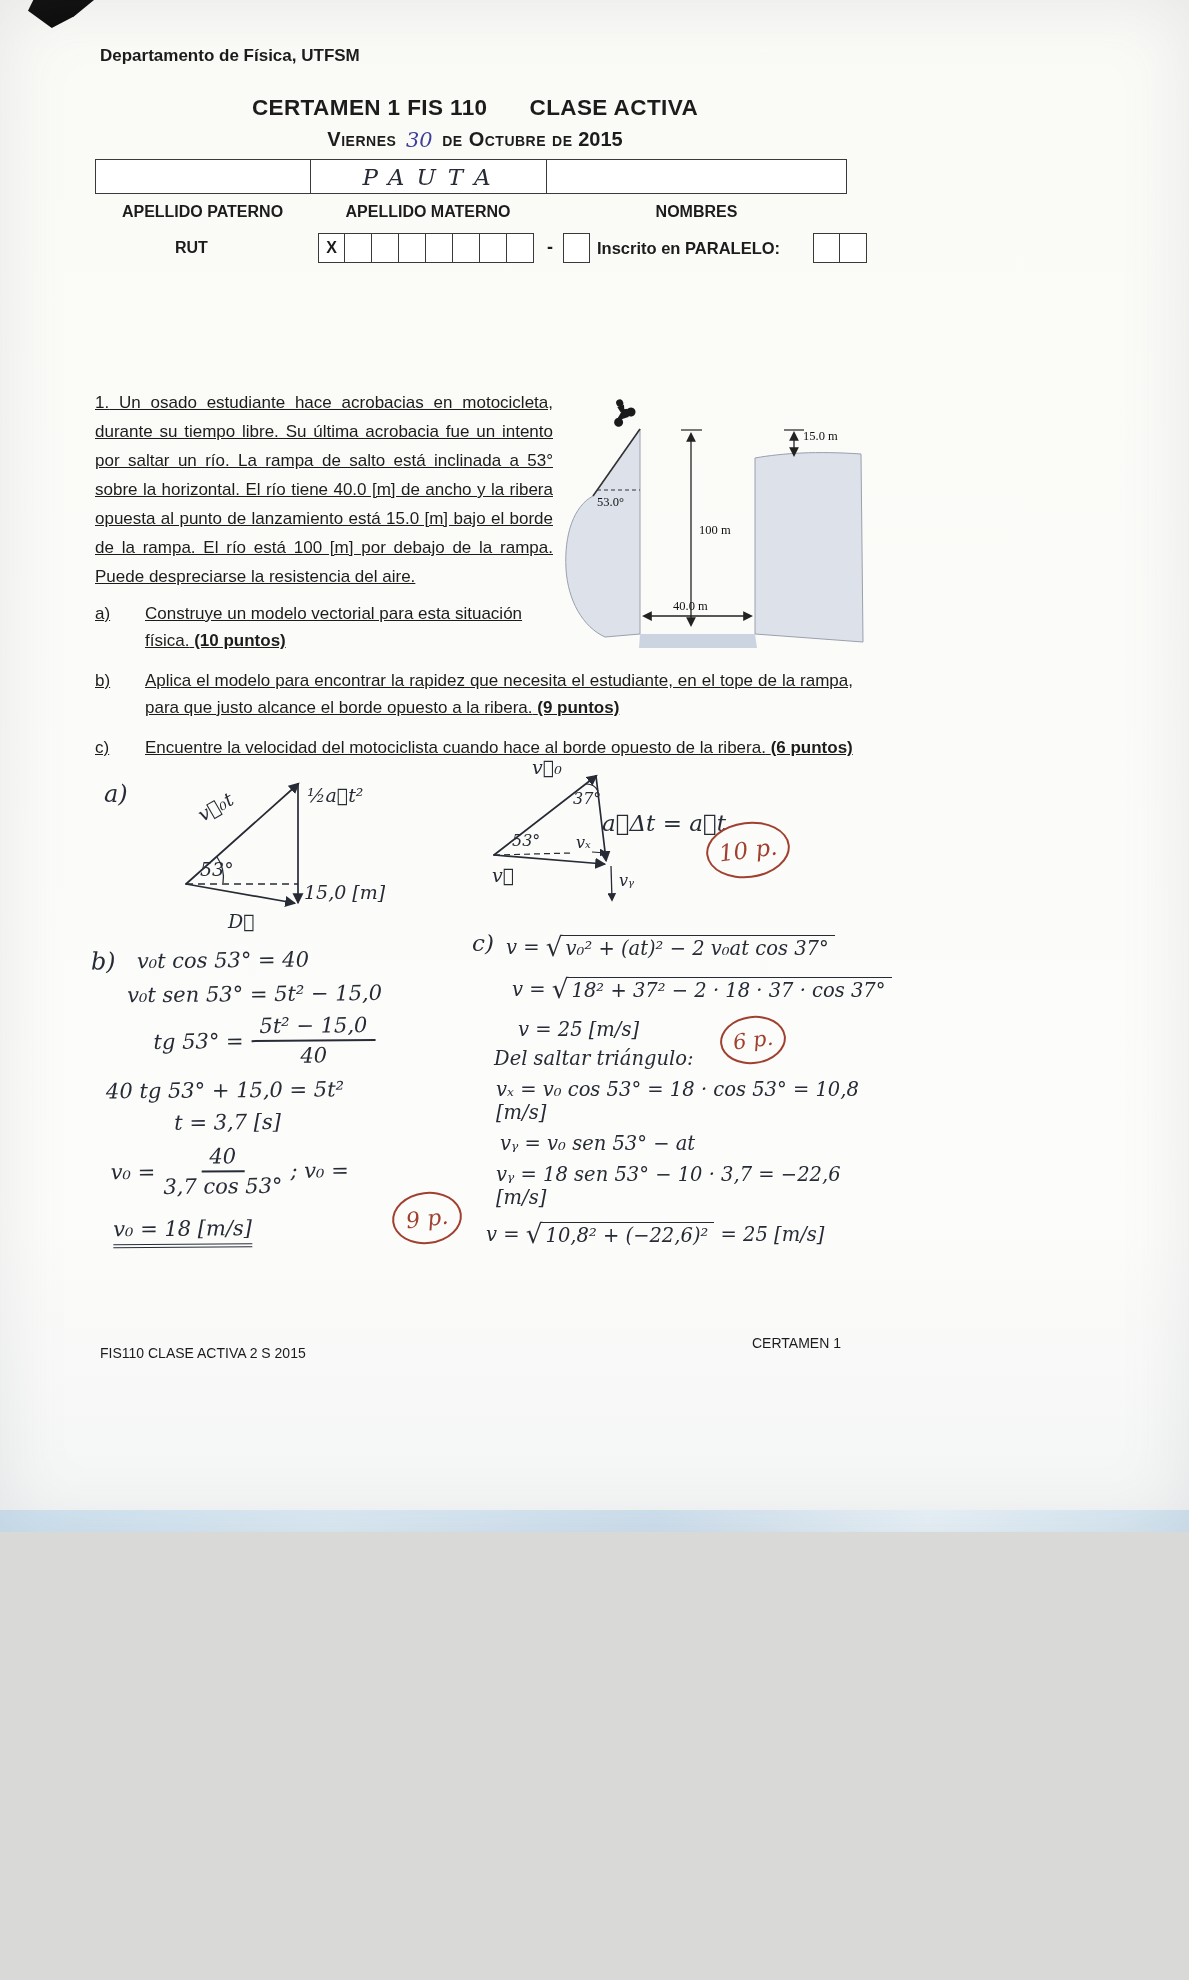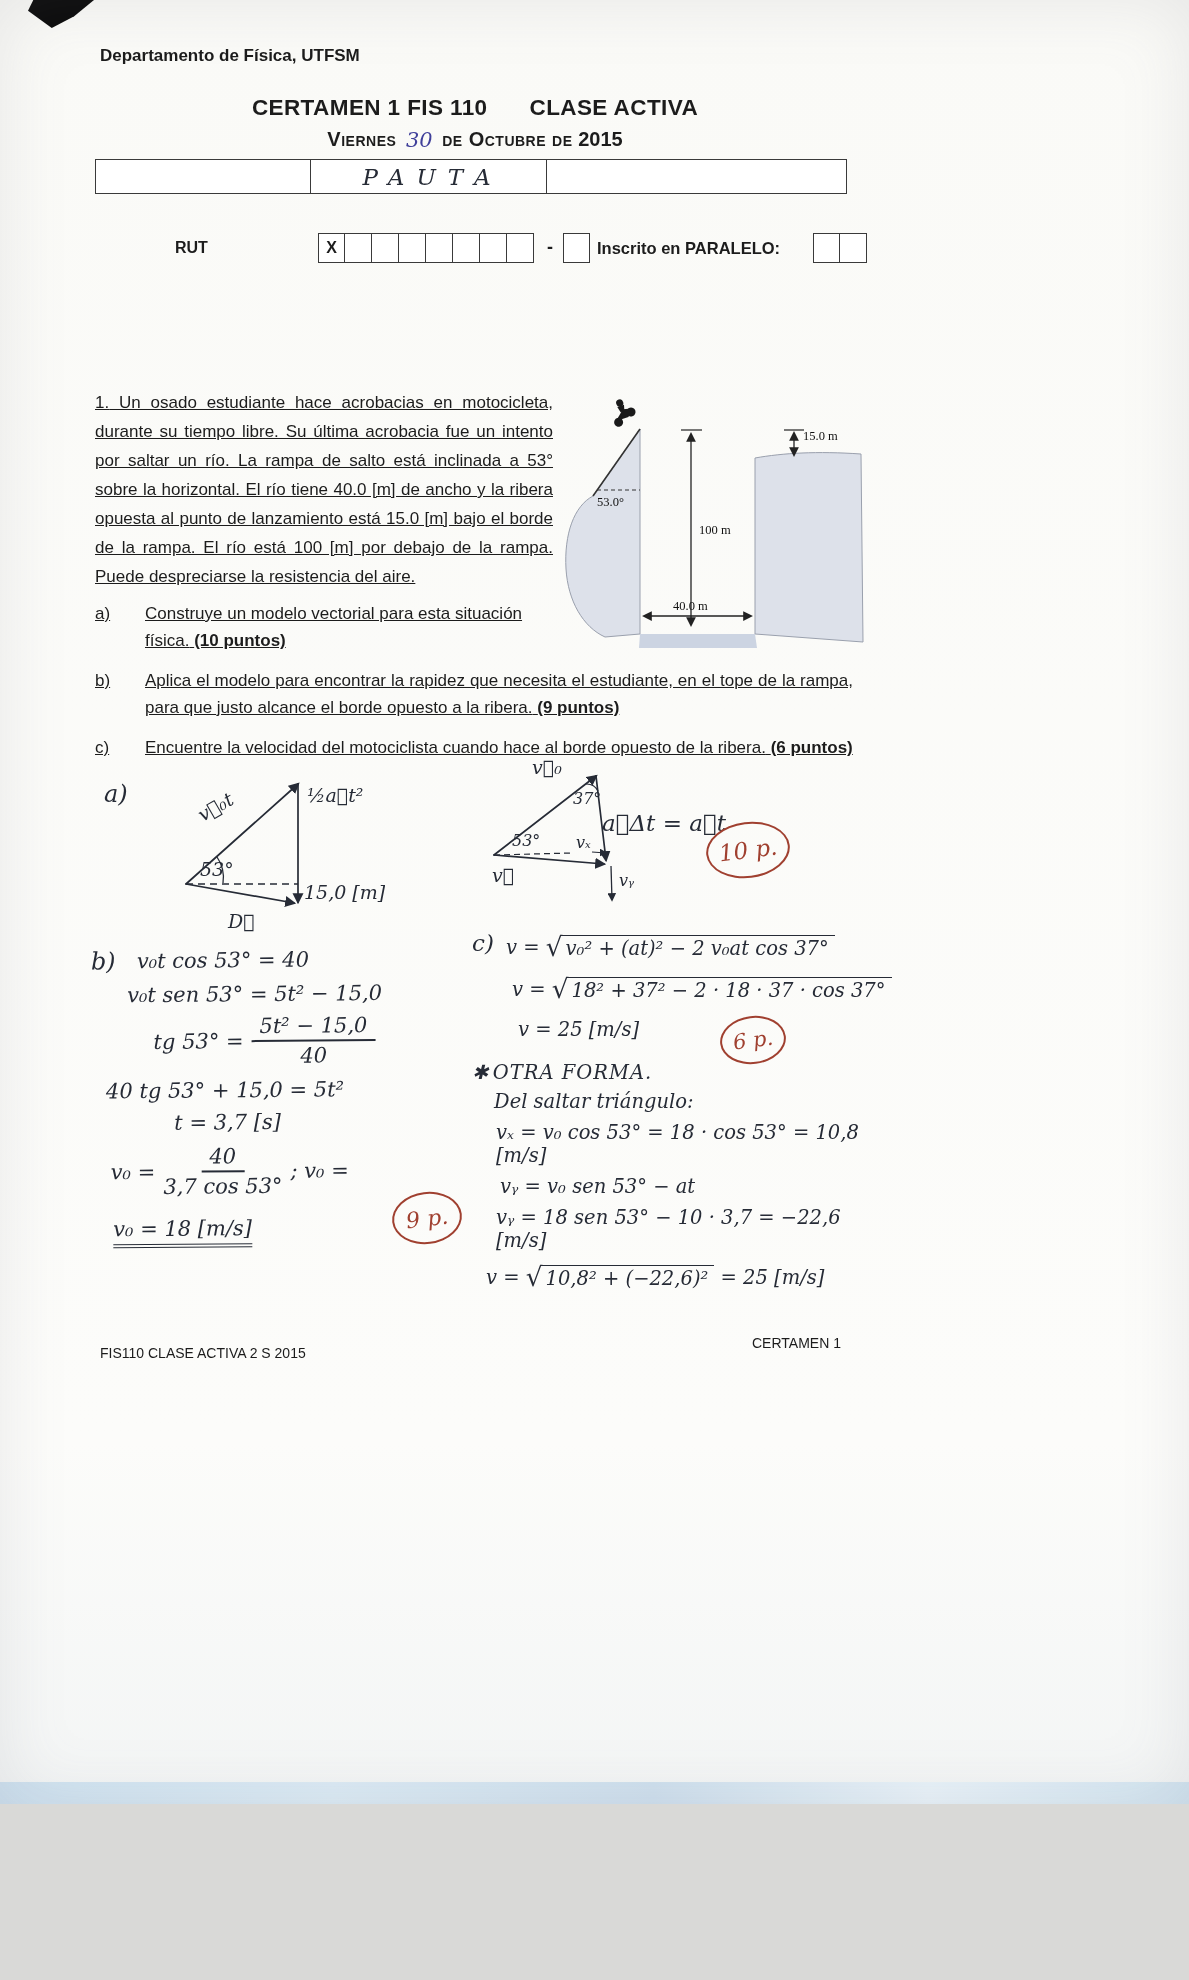--- a/index.html
+++ b/index.html
@@ -1,17 +1,17 @@
 <!DOCTYPE html>
 <html><head>
 <meta charset="utf-8">
 <style>
   html,body { margin:0; padding:0; background:#d9d9d7; }
   .page {
-    position:relative; width:1189px; height:1804px; margin:0 auto;
+    position:relative; width:1189px; height:1532px; margin:0 auto;
     background:linear-gradient(180deg,#fafaf7 0%,#fcfcfa 80%,#f3f5f5 100%);
     font-family:"Liberation Sans",sans-serif; color:#1c1c1c; overflow:hidden;
   }
   .page::after { content:""; position:absolute; inset:0; box-shadow:inset 0 0 70px rgba(110,115,125,.14); pointer-events:none; }
 
   
   .artifact-corner { position:absolute; left:28px; top:0; width:66px; height:28px; background:#0b0b0b;
     clip-path:polygon(8% 0,100% 0,70% 58%,36% 100%,0 38%); }
   .artifact-bottom { position:absolute; left:0; bottom:0; width:100%; height:22px;
     background:linear-gradient(90deg,#cfe2f0,#dcebf5 28%,#cfe0ee 55%,#e9f3f9 78%,#d3e5f1); }
@@ -123,20 +123,25 @@
       <span class="hw pauta"></span>
     </div>
     <div class="nb-cell">
       <span class="hw pauta">PAUTA</span>
     </div>
     <div class="nb-cell">
       <span class="hw pauta"></span>
     </div>
   </div>
 
+  <div class="name-labels">
+    <span>APELLIDO PATERNO</span>
+    <span>APELLIDO MATERNO</span>
+    <span>NOMBRES</span>
+  </div>
 
   <div class="rut-row">
     <span class="rut-label">RUT</span>
     <div class="rut-grid">
       <span class="rut-cell first">X</span>
       <span class="rut-cell"></span>
       <span class="rut-cell"></span>
       <span class="rut-cell"></span>
       <span class="rut-cell"></span>
       <span class="rut-cell"></span>
@@ -284,24 +289,20 @@
       <span>v =</span>&nbsp;
       <span class="rad-sign">√</span>
       <span class="radicand">v₀² + (at)² − 2 v₀at cos 37°</span>
     </div>
     <div class="ln frow" style="margin:12px 0 0 40px;">
       <span>v =</span>&nbsp;
       <span class="rad-sign">√</span>
       <span class="radicand">18² + 37² − 2 · 18 · 37 · cos 37°</span>
     </div>
     <div class="ln" style="margin:14px 0 0 46px;">v = 25 [m/s]</div>
-    <div style="margin:20px 0 0 0;">
-      <span class="ln star">✱</span>
-      <span class="ln alt-title">OTRA FORMA.</span>
-    </div>
     <div class="ln" style="margin:6px 0 0 22px;">Del saltar triángulo:</div>
     <div class="ln" style="margin:8px 0 0 24px;">vₓ = v₀ cos 53° = 18 · cos 53° = 10,8 [m/s]</div>
     <div class="ln" style="margin:8px 0 0 28px;">vᵧ = v₀ sen 53° − at</div>
     <div class="ln" style="margin:8px 0 0 24px;">vᵧ = 18 sen 53° − 10 · 3,7 = −22,6 [m/s]</div>
     <div class="ln frow" style="margin:10px 0 0 14px;">
       <span>v =</span>&nbsp;
       <span class="rad-sign">√</span>
       <span class="radicand">10,8² + (−22,6)²</span>&nbsp;
       <span>= 25 [m/s]</span>
     </div>

